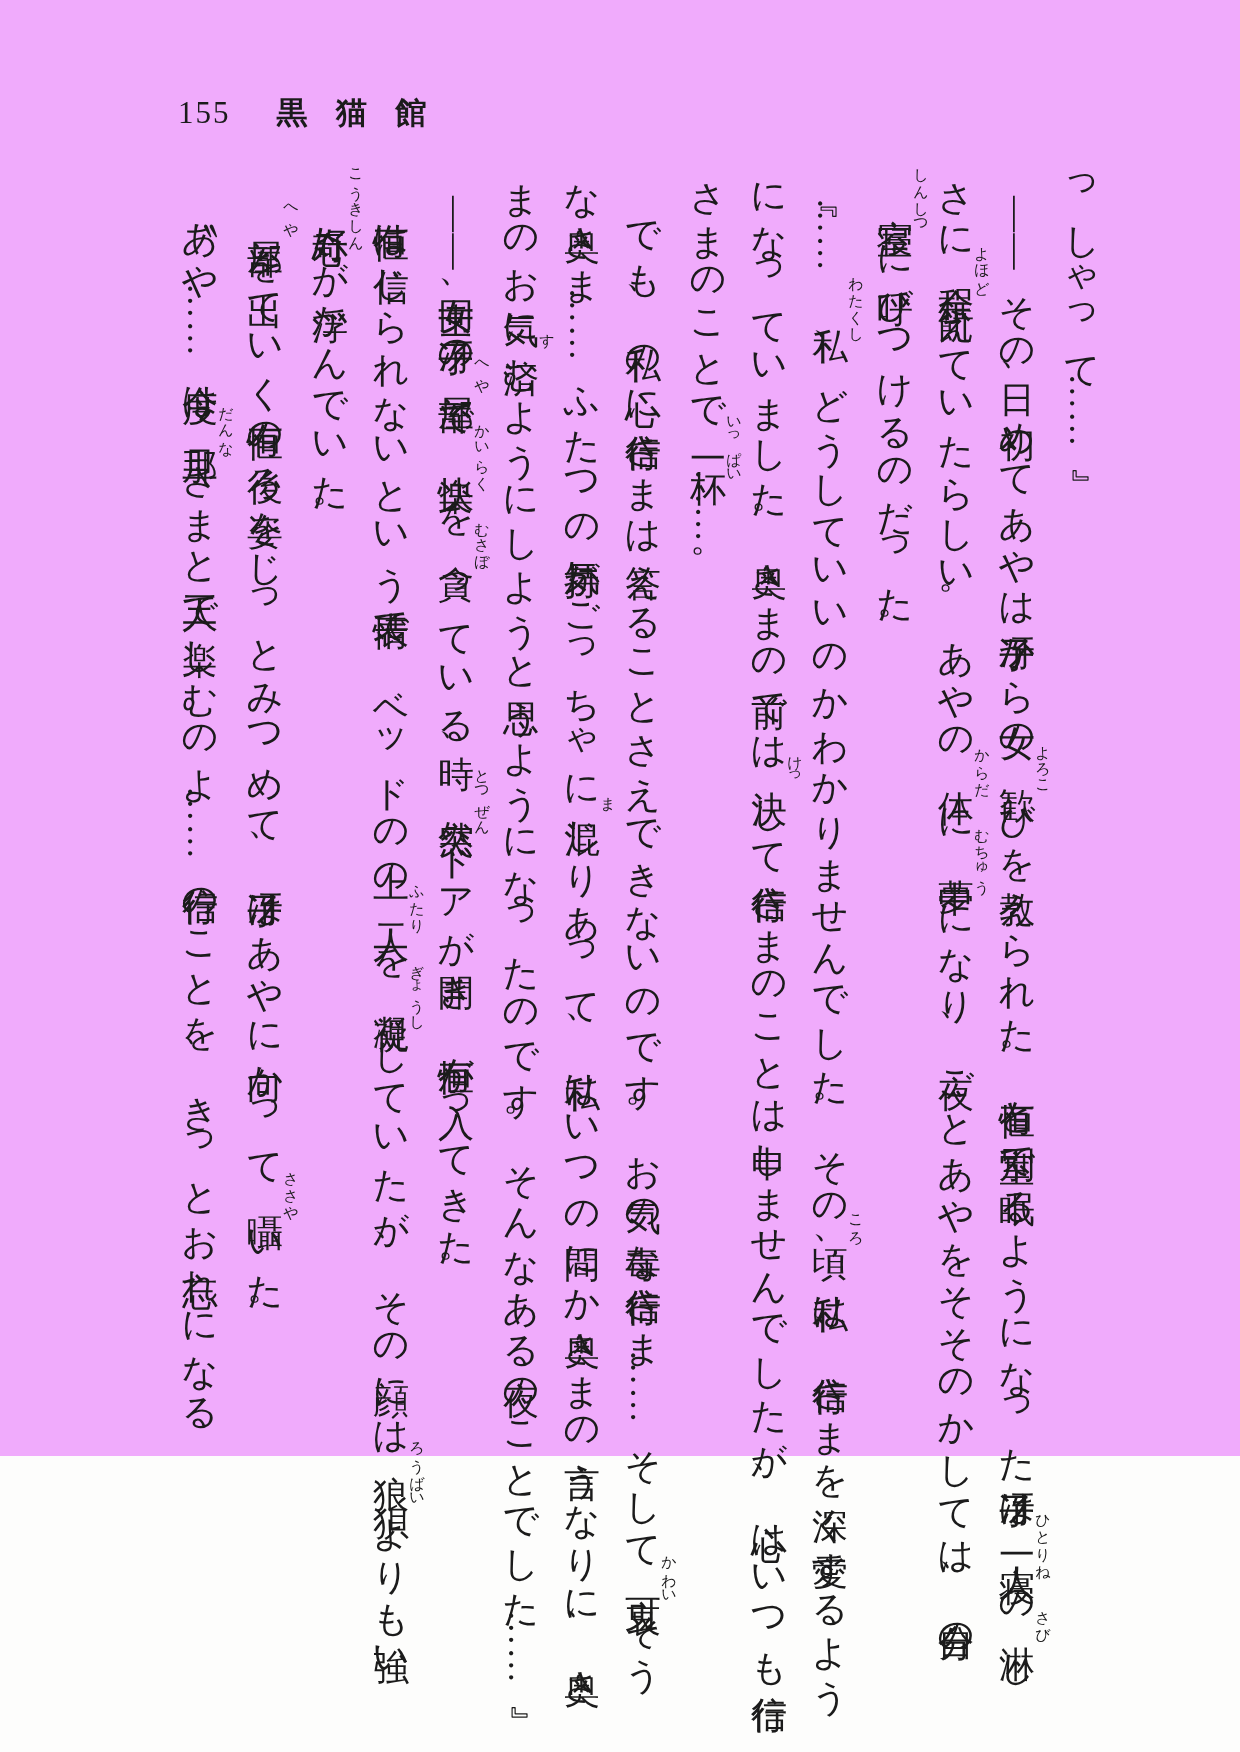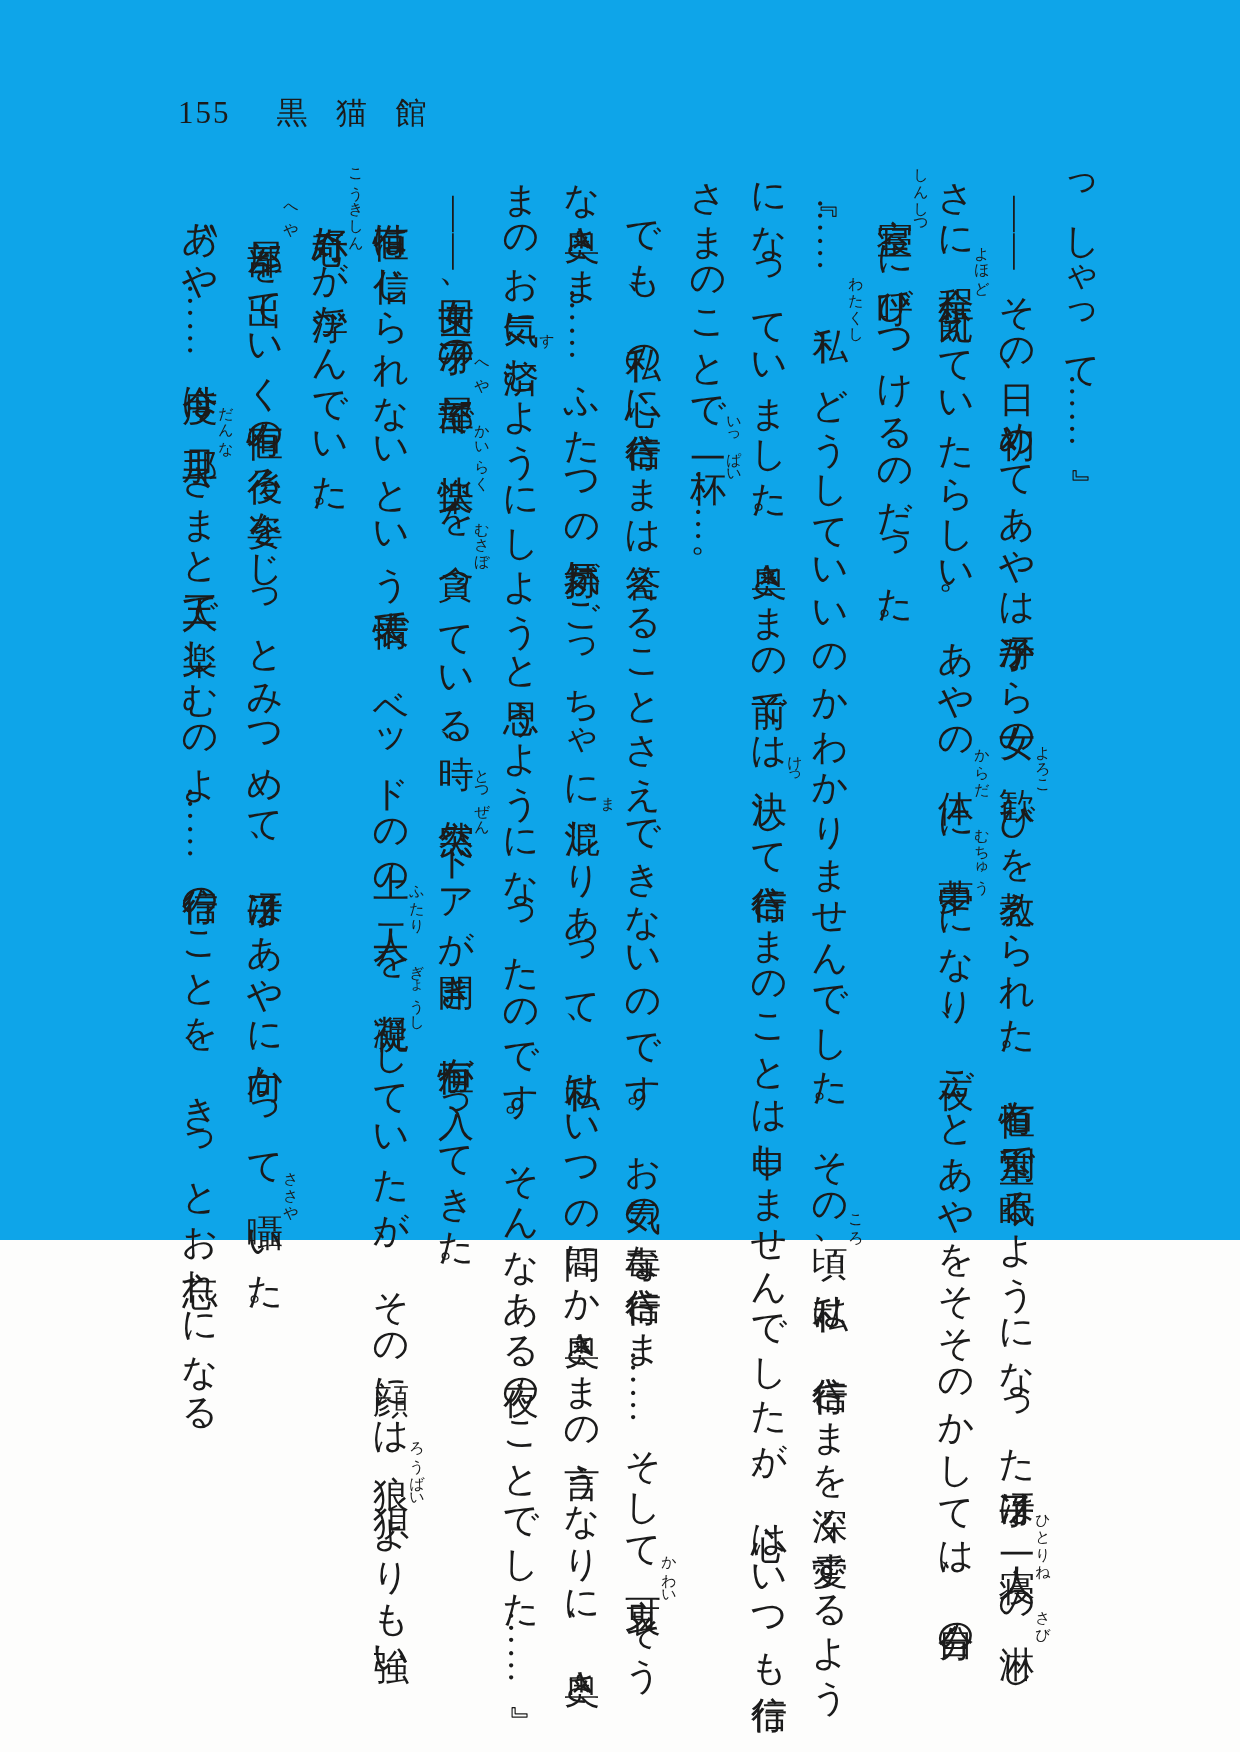--- a/index.html
+++ b/index.html
@@ -9,22 +9,22 @@
   body {
     width: 1240px;
     height: 1752px;
     background: #fdfdfc;
     overflow: hidden;
     font-family: "Liberation Serif", "DejaVu Serif", serif;
   }
   .page {
     position: relative;
     width: 1240px;
-    height: 1240px;
-    background: #0ea5e9;
+    height: 1456px;
+    background: #f0abfc;
     color: #1b1b1b;
   }
   
   .running-head {
     position: absolute;
     top: 92px;
     left: 178px;
     display: flex;
     align-items: baseline;
     font-size: 31px;
@@ -33,20 +33,21 @@
     white-space: nowrap;
   }
   .page-number {
     font-size: 31px;
     margin-right: 46px;
     letter-spacing: 2px;
   }
   .book-title {
     font-size: 31px;
     letter-spacing: 0.92em;
+    font-weight: bold;
   }
   
   .text-block {
     position: absolute;
     top: 158px;
     right: 128px;
     width: 978px;
     height: 1542px;
     writing-mode: vertical-rl;
     text-orientation: mixed;

